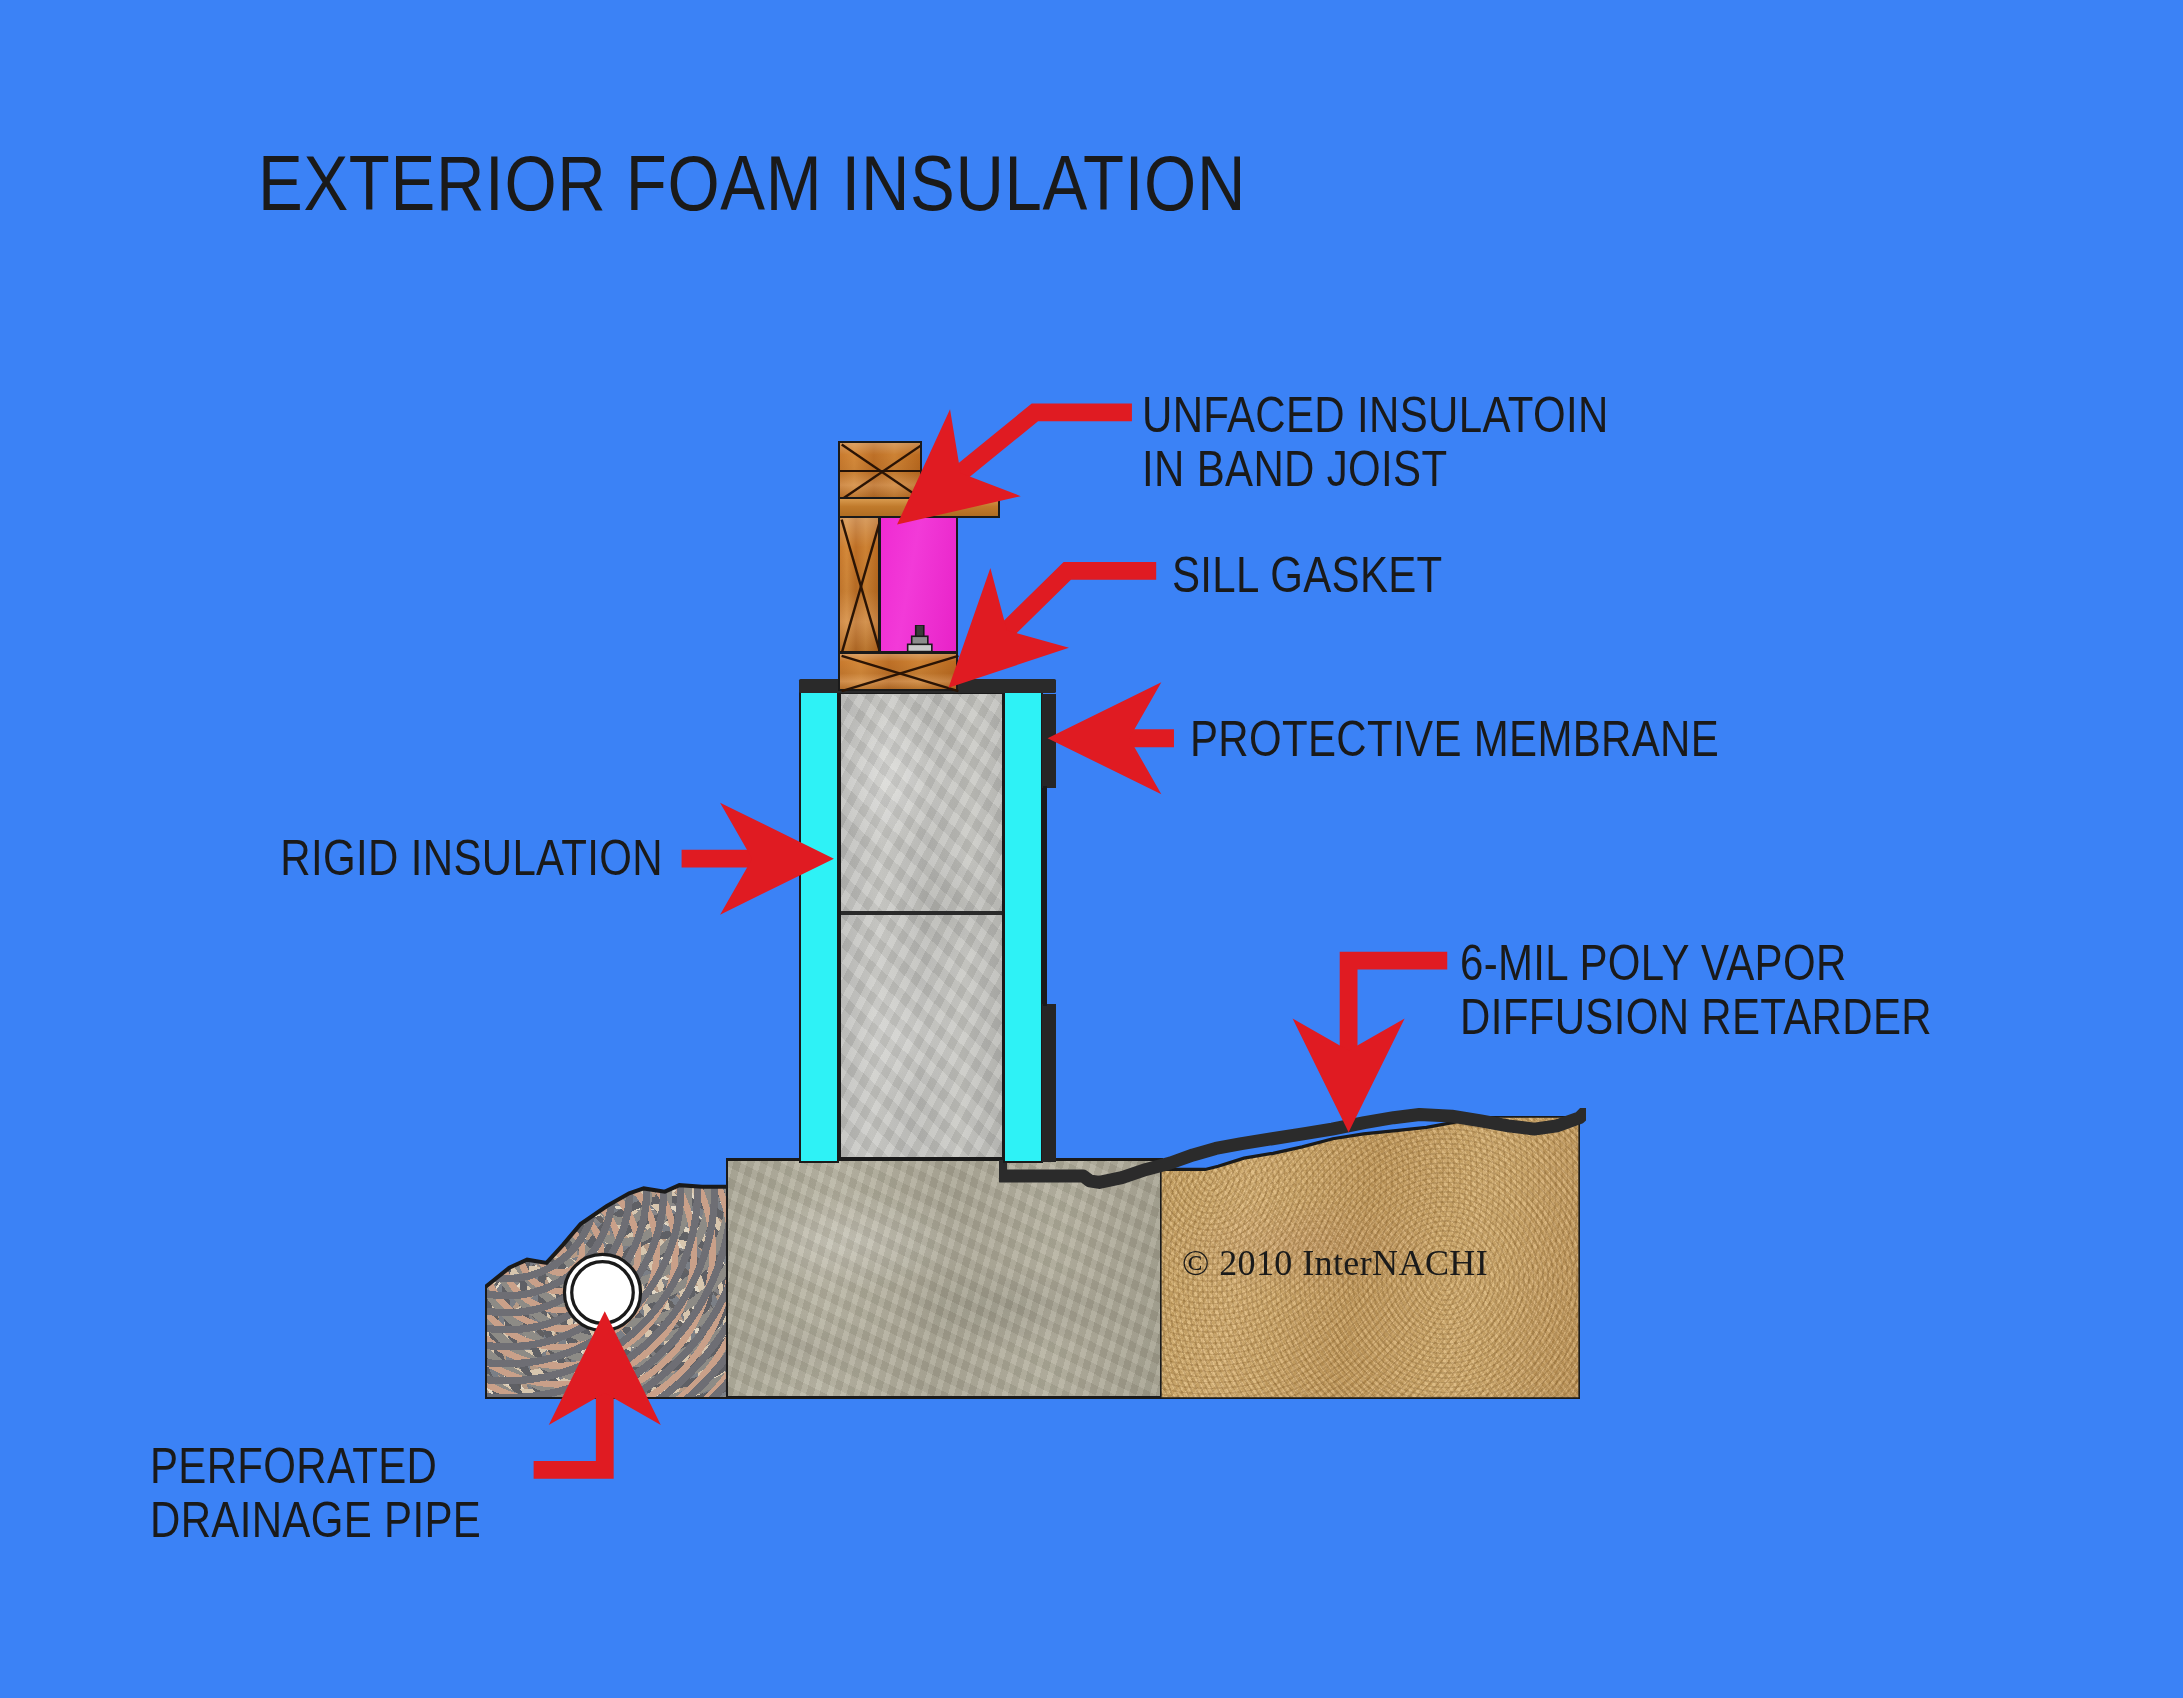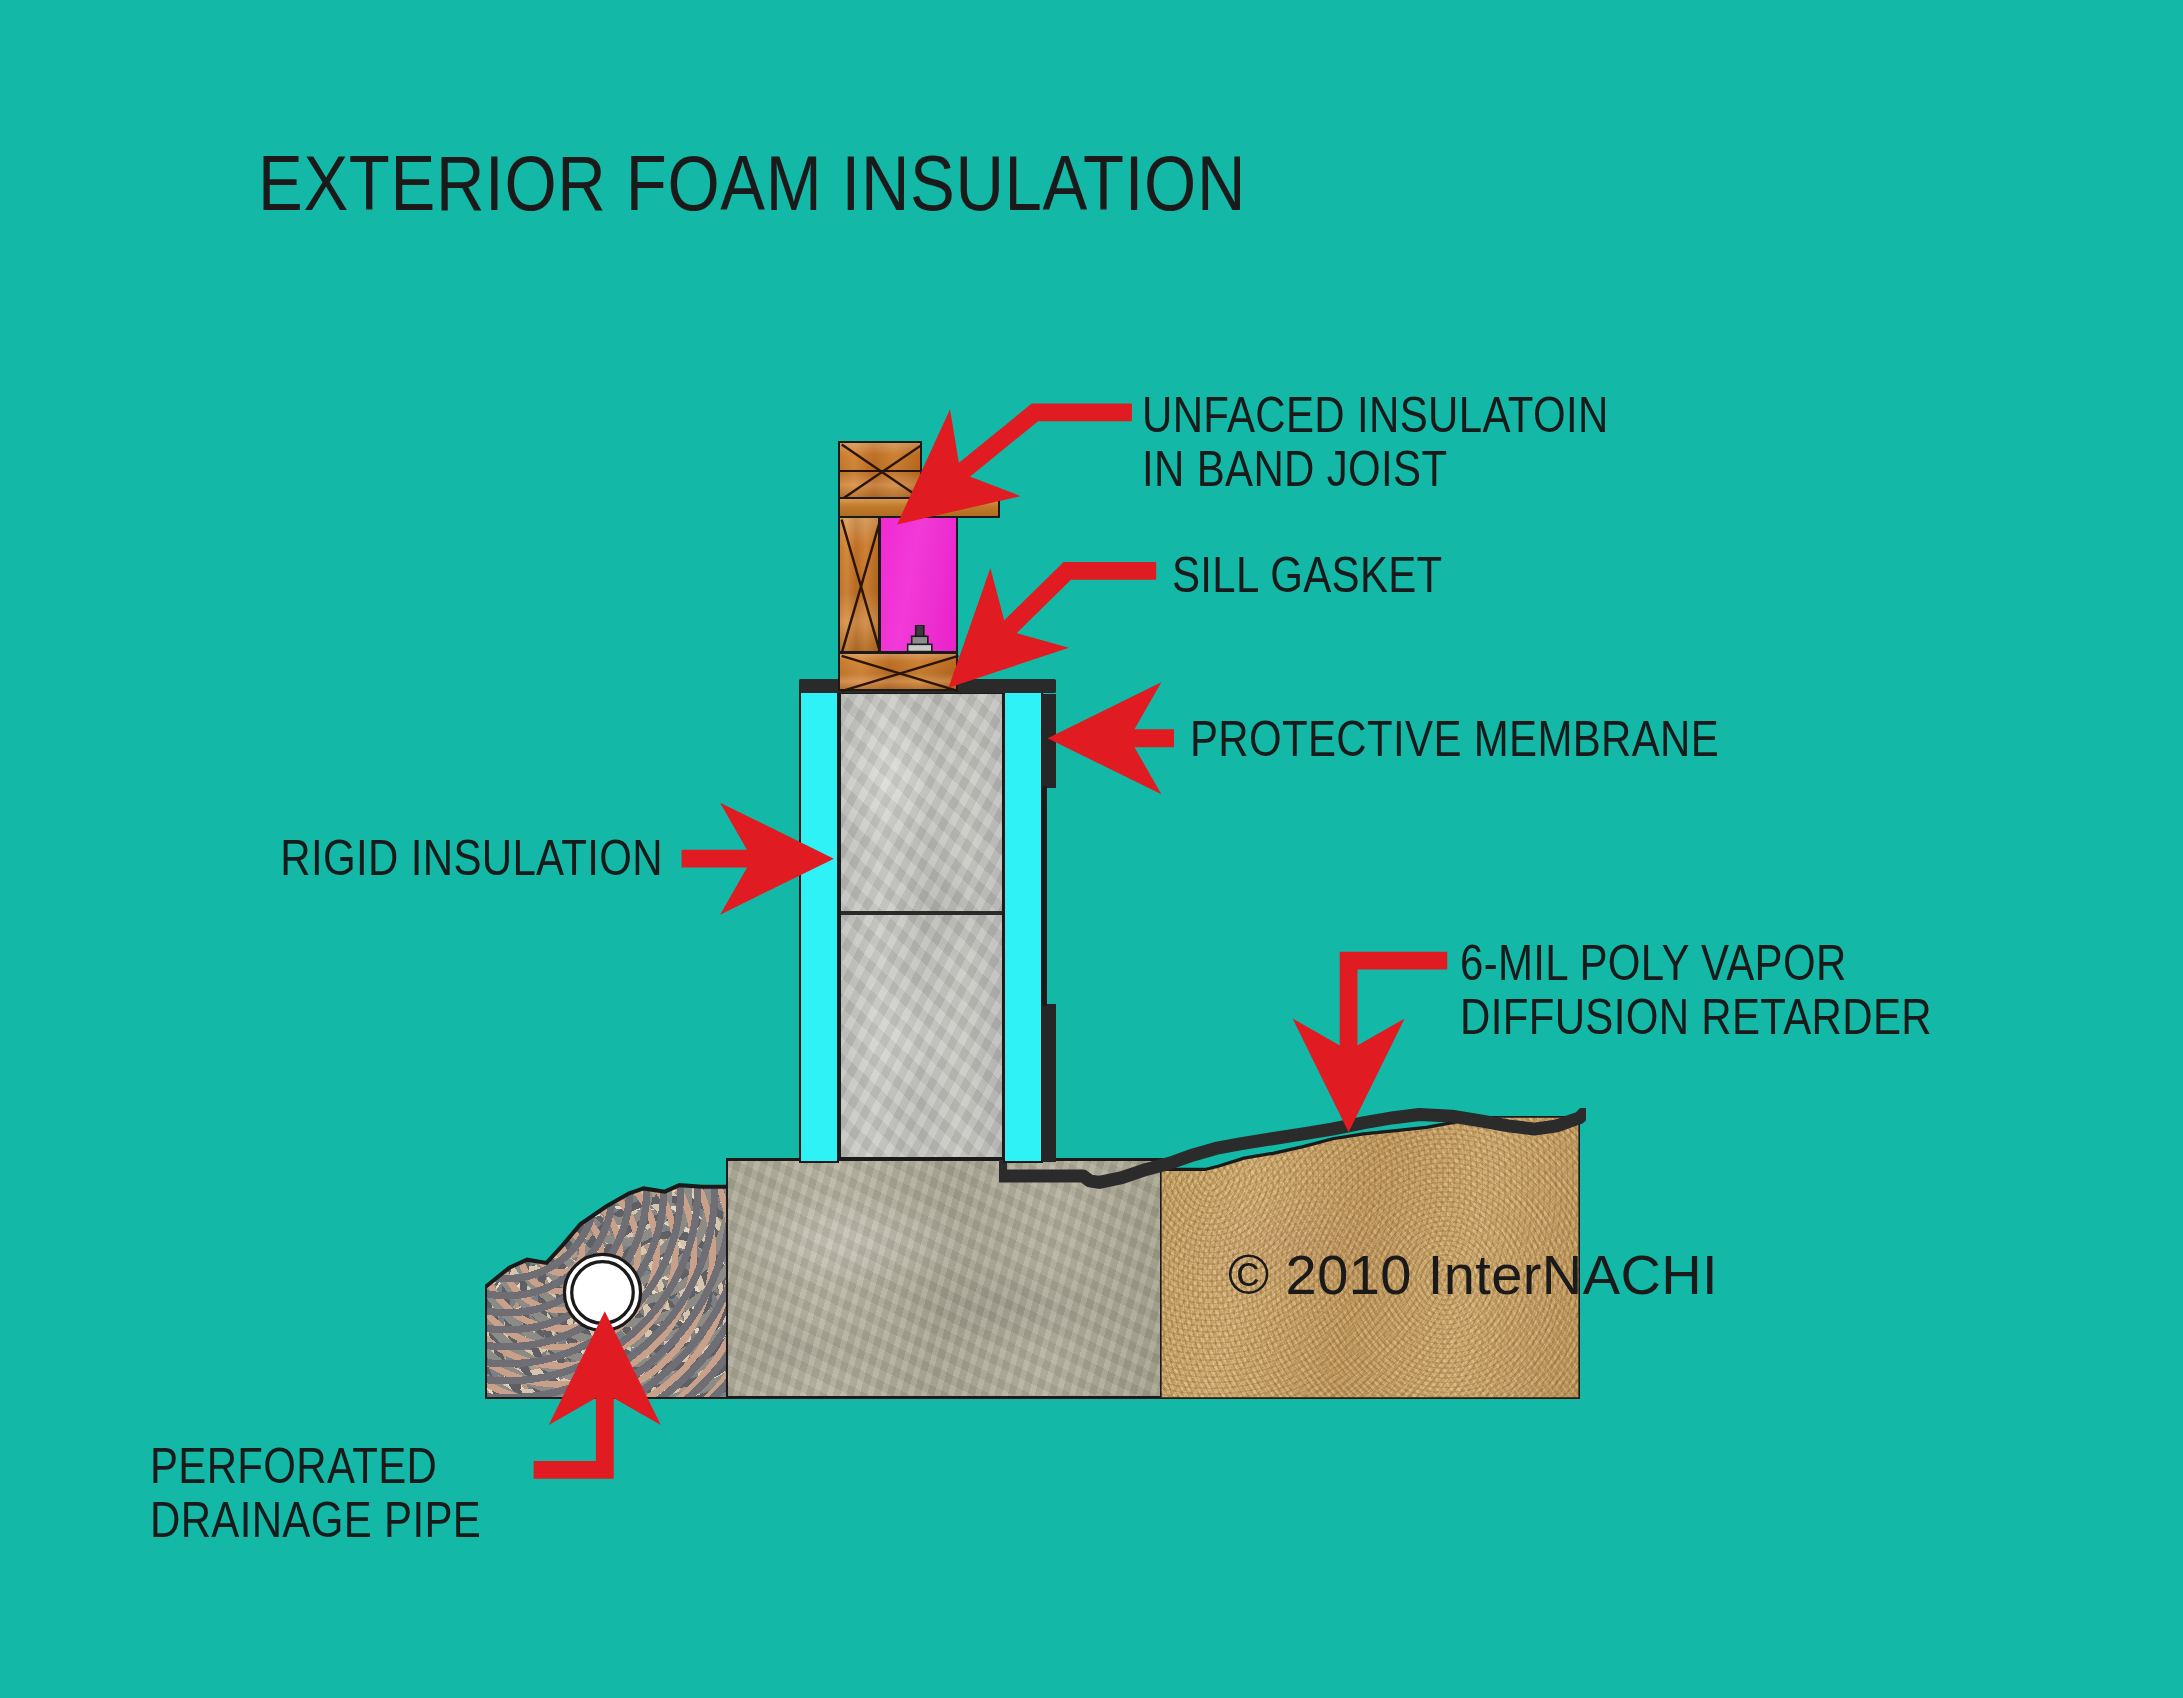--- a/index.html
+++ b/index.html
@@ -7,21 +7,21 @@
   html, body {
     margin: 0; padding: 0;
     width: 2183px; height: 1698px;
     background: #ffffff;
     font-family: "Liberation Sans", sans-serif;
     overflow: hidden;
   }
   #stage {
     position: relative;
     width: 2183px; height: 1698px;
-    background: #14b8a6;
+    background: #3b82f6;
   }
 
   
   #title {
     position: absolute;
     left: 0; top: 144px;
     width: 1504px;
     text-align: center;
     font-size: 78px;
     line-height: 1.0;
@@ -282,18 +282,18 @@
   <div class="label" style="left:1190px; top:712px; width:809px;">PROTECTIVE MEMBRANE</div>
 
   <div class="label right-al" style="left:-16px; top:831px; width:679px;">RIGID INSULATION</div>
 
   <div class="label" style="left:1460px; top:936px; width:760px;">6-MIL POLY VAPOR
 DIFFUSION RETARDER</div>
 
   <div class="label" style="left:150px; top:1439px; width:615px;">PERFORATED
 DRAINAGE PIPE</div>
 
-  <div style="position:absolute; left:1228px; top:1242px; font-size:56px;
-              color:#1a1a1a; font-family:Liberation Sans, sans-serif;
+  <div style="position:absolute; left:1182px; top:1242px; font-size:36px;
+              color:#1a1a1a; font-family:Liberation Serif, serif;
               letter-spacing:0.4px; white-space:nowrap;">© 2010  InterNACHI</div>
 
 </div>
 
 
 </body></html>

